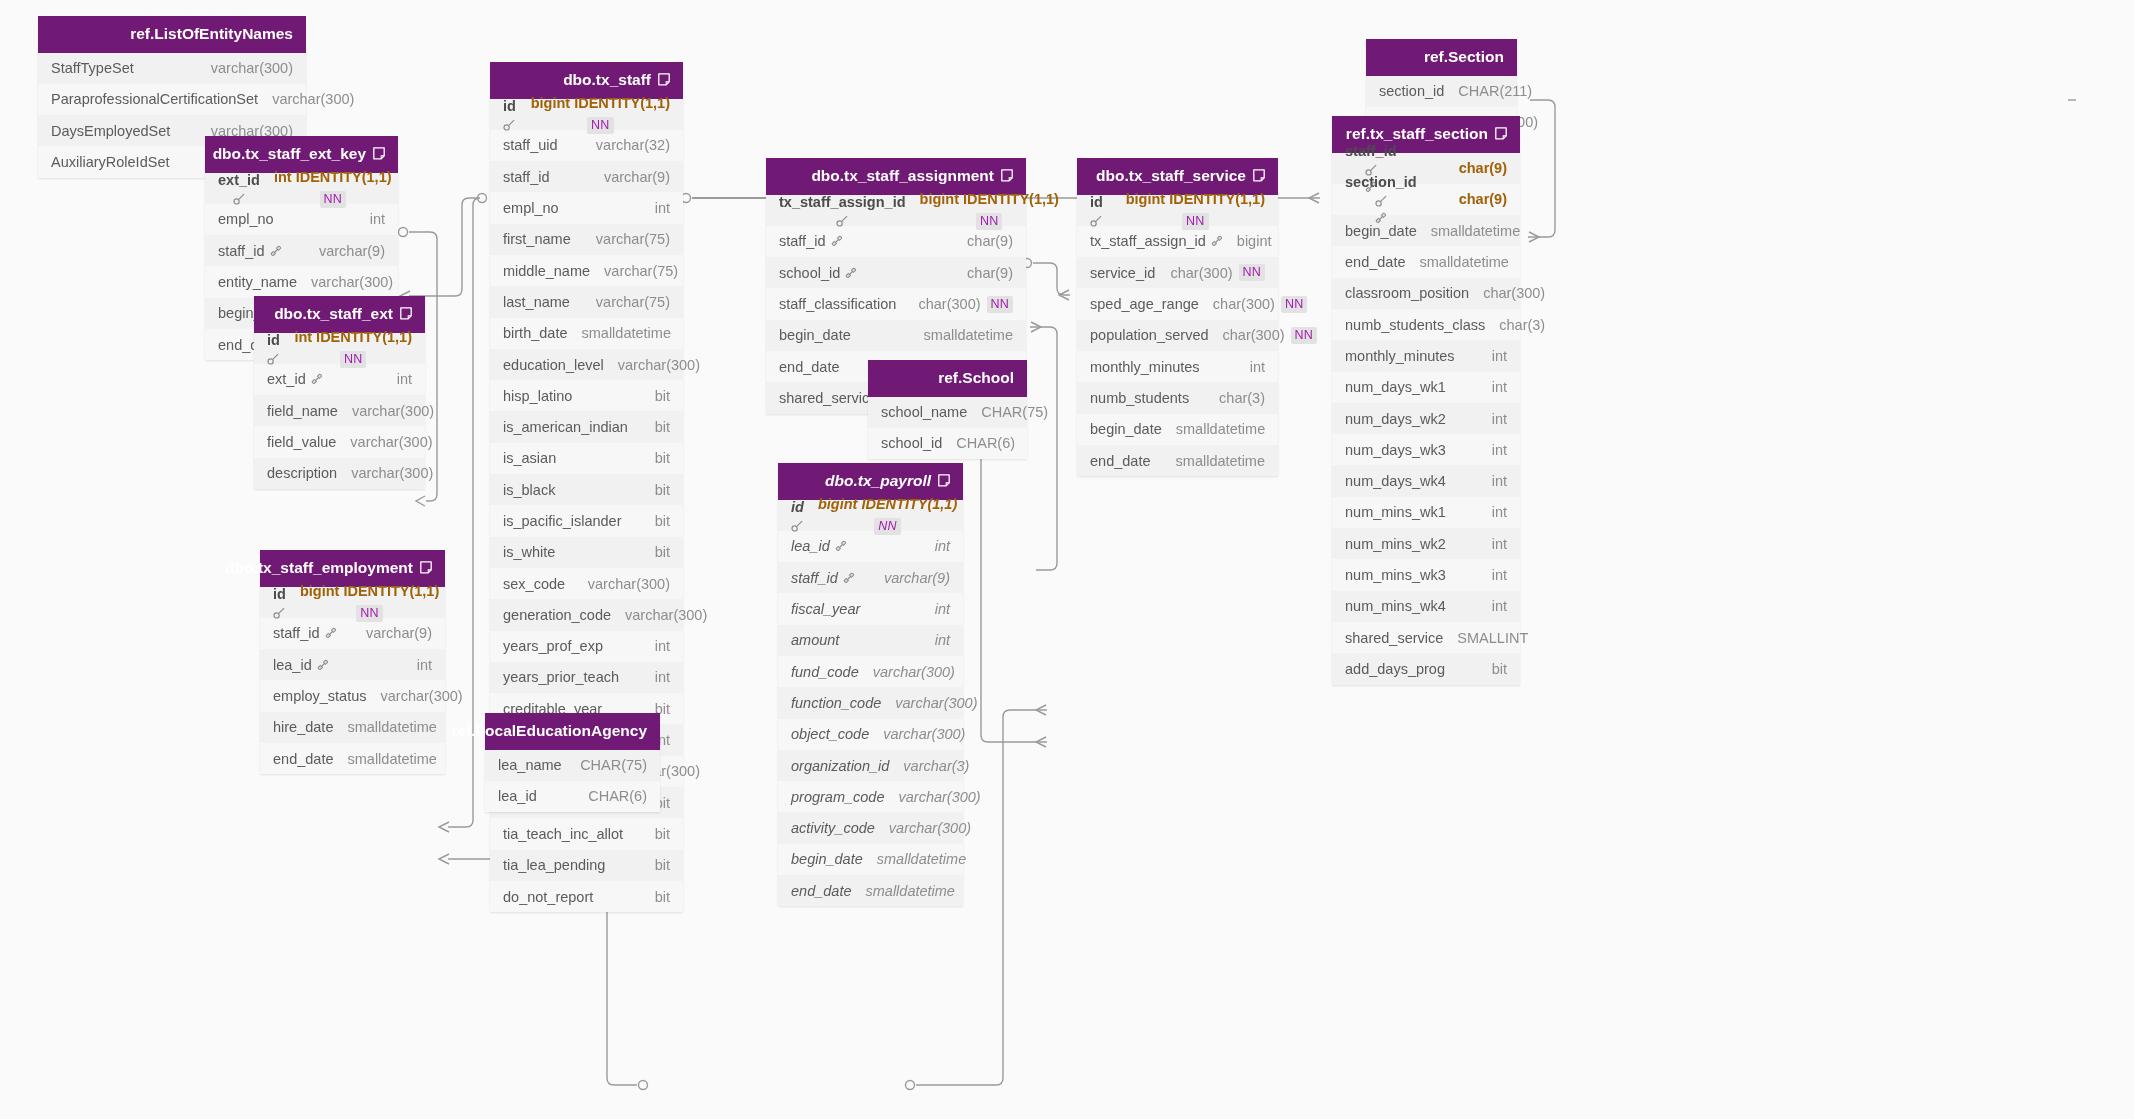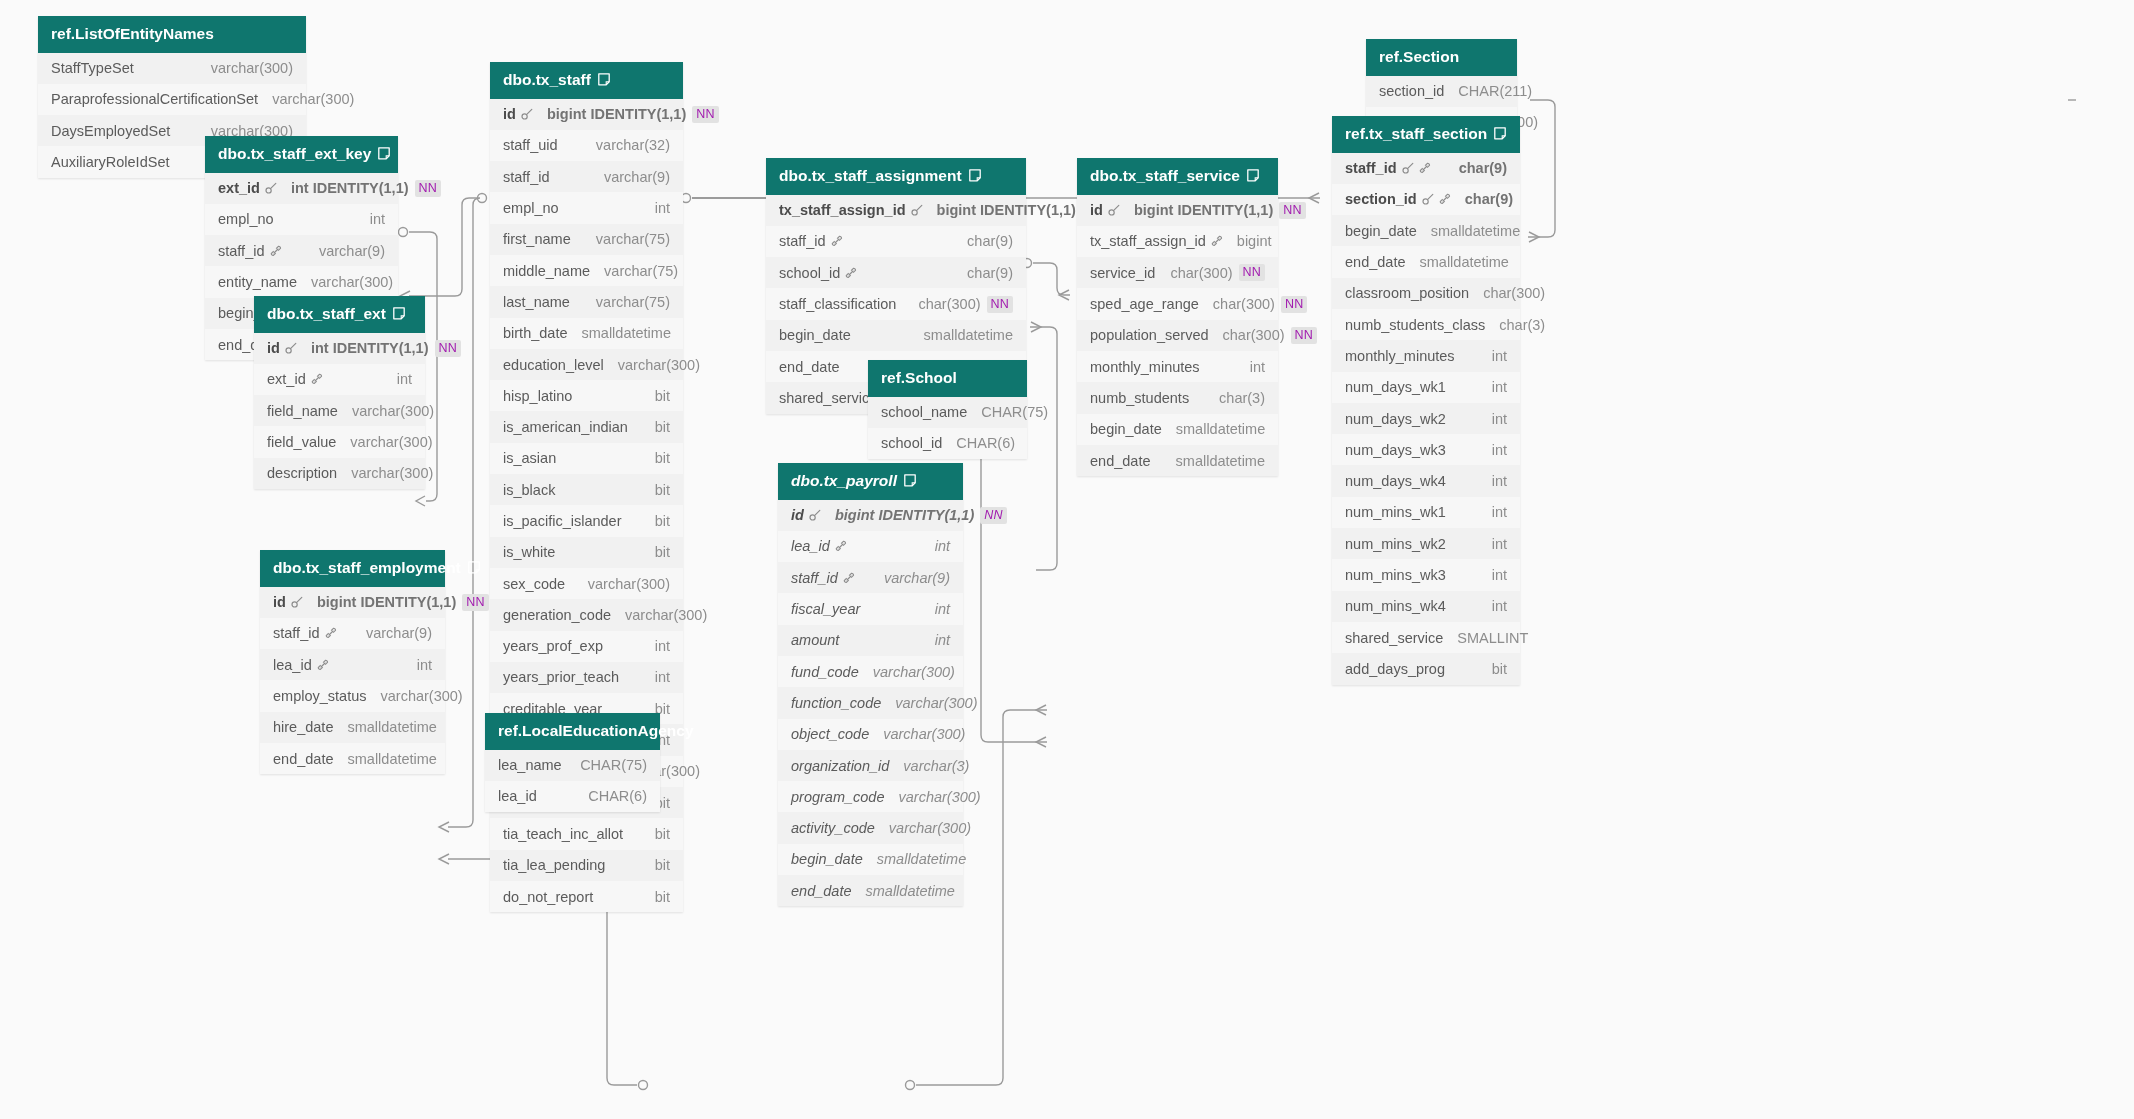--- a/index.html
+++ b/index.html
@@ -22,50 +22,51 @@
     pointer-events: none;
     z-index: 1;
   }
   .tbl {
     position: absolute;
     z-index: 2;
     background: #f2f2f2;
     box-shadow: 0 1px 2px rgba(0,0,0,0.10);
   }
   .tbl-hd {
-    background: #0f766e;
+    background: #701a75;
     color: #ffffff;
     font-weight: bold;
     font-size: 15.5px;
     line-height: 1;
     padding: 10px 13px 11px 13px;
     display: flex;
     align-items: center;
     gap: 7px;
     white-space: nowrap;
+    justify-content: flex-end;
   }
   .note-ic { display: inline-block; width: 12px; height: 13px; position: relative; }
   .note-ic svg { display: block; }
   .row {
     display: flex;
     align-items: center;
     justify-content: space-between;
     padding: 0 13px;
     height: 31.3px;
     font-size: 14.5px;
     color: #5b5b5b;
     background: #f7f7f7;
     white-space: nowrap;
     gap: 14px;
   }
   .row:nth-child(even) { background: #f1f1f1; }
   .row .nm { display: flex; align-items: center; gap: 5px; }
   .row .ty { display: flex; align-items: center; gap: 6px; color: #8d8d8d; }
-  .row.pk .nm, .row.pk .ty { color: #4c4c4c; font-weight: bold; }
-  .row.pk .ty .tynm { color: #737373; text-align: right; }
+  .row.pk .nm, .row.pk .ty { color: #4c4c4c; font-weight: bold; flex-direction: column; }
+  .row.pk .ty .tynm { color: #a16207; text-align: right; }
   .nn {
     background: #e2e2e2;
     color: #a21caf;
     font-size: 12.5px;
     font-weight: normal;
     padding: 1px 4px 2px 4px;
     border-radius: 2px;
     letter-spacing: .2px;
   }
   .row.pk .nn { font-weight: normal; }

